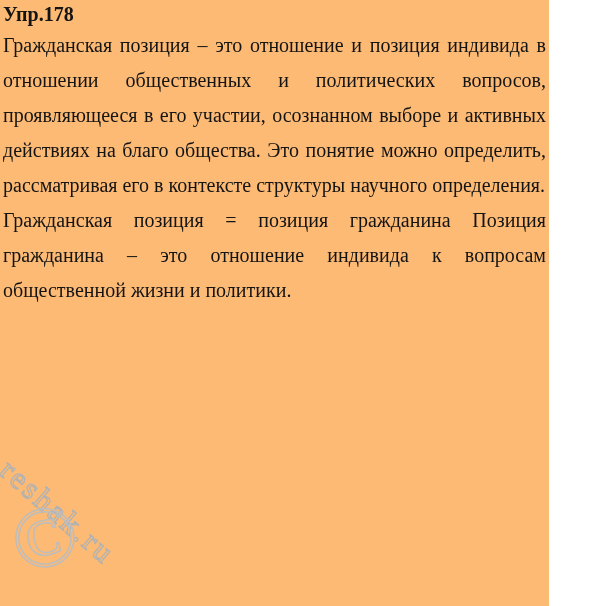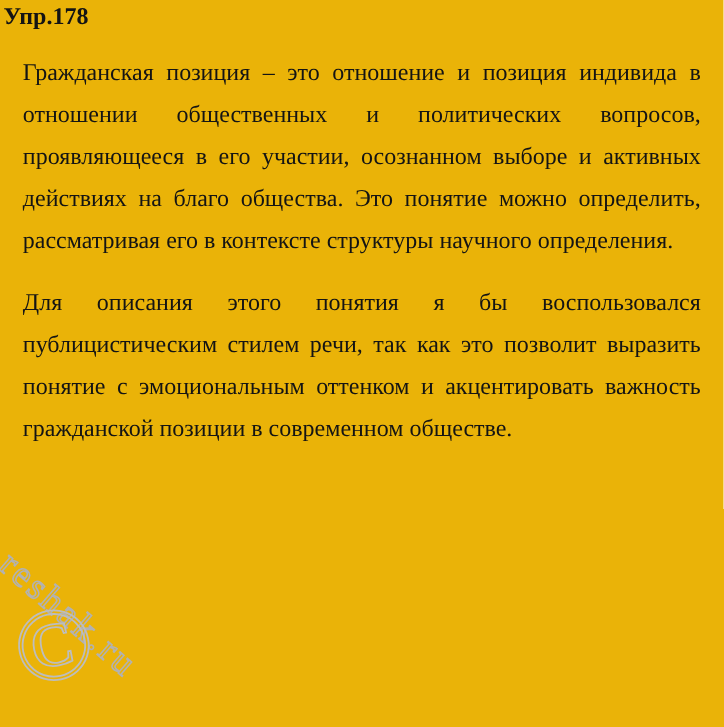--- a/index.html
+++ b/index.html
@@ -2,23 +2,23 @@
 <html lang="ru"><head>
 <meta charset="utf-8">
 <style>
   html, body {
     margin: 0;
     padding: 0;
     background: #ffffff;
   }
   .page {
     position: relative;
-    width: 603px;
+    width: 549px;
     height: 606px;
-    background: #eab308;
+    background: #fdba74;
     overflow: hidden;
     font-family: "Liberation Serif", "DejaVu Serif", serif;
     color: #141414;
     box-sizing: border-box;
   }
   .header-row {
     display: flex;
     justify-content: space-between;
     align-items: flex-start;
     padding: 1px 4px 0 3px;
@@ -32,21 +32,21 @@
     font-size: 21px;
     font-weight: normal;
   }
   .answer-content {
     padding: 1px 3px 0 3px;
     font-size: 20px;
     line-height: 35px;
     text-align: justify;
   }
   .answer-content p {
-    margin: 16px;
+    margin: 0;
   }
   
   .watermark-text {
     position: absolute;
     left: 16px;
     top: 452px;
     transform: rotate(41deg);
     transform-origin: 0 0;
     font-size: 31px;
     letter-spacing: 3px;
@@ -71,20 +71,20 @@
 <body>
 
 <div class="page">
 
   <div class="header-row">
     <span class="exercise-title">Упр.178</span>
   </div>
 
   <div class="answer-content">
     <p>Гражданская позиция – это отношение и позиция индивида в отношении общественных и политических вопросов, проявляющееся в его участии, осознанном выборе и активных действиях на благо общества. Это понятие можно определить, рассматривая его в контексте структуры научного определения.</p>
-    <p>Для описания этого понятия я бы воспользовался публицистическим стилем речи, так как это позволит выразить понятие с эмоциональным оттенком и акцентировать важность гражданской позиции в современном обществе.</p>
+    <p>Гражданская позиция = позиция гражданина Позиция гражданина – это отношение индивида к вопросам общественной жизни и политики.</p>
   </div>
 
   <div class="watermark-text">reshak.ru</div>
 
   <div class="watermark-copyright">©</div>
 
 </div>
 
 </body></html>

